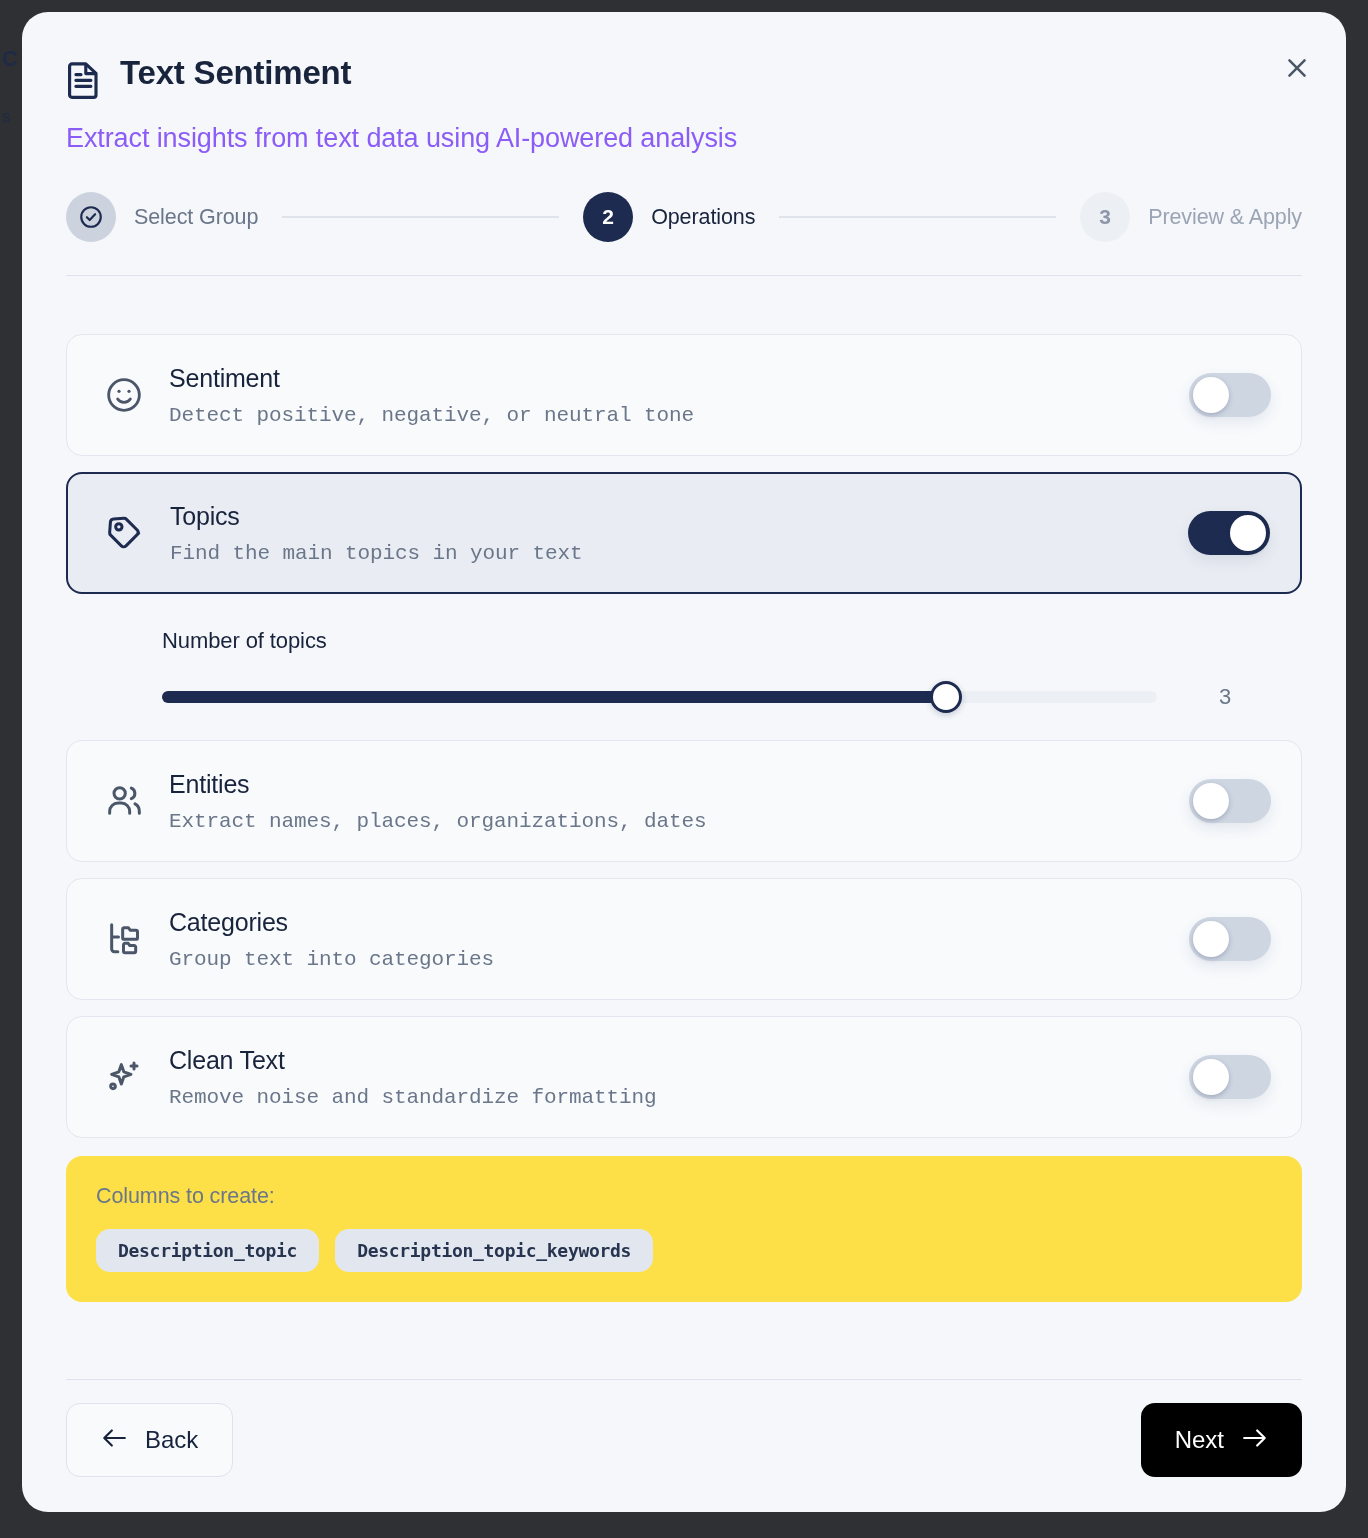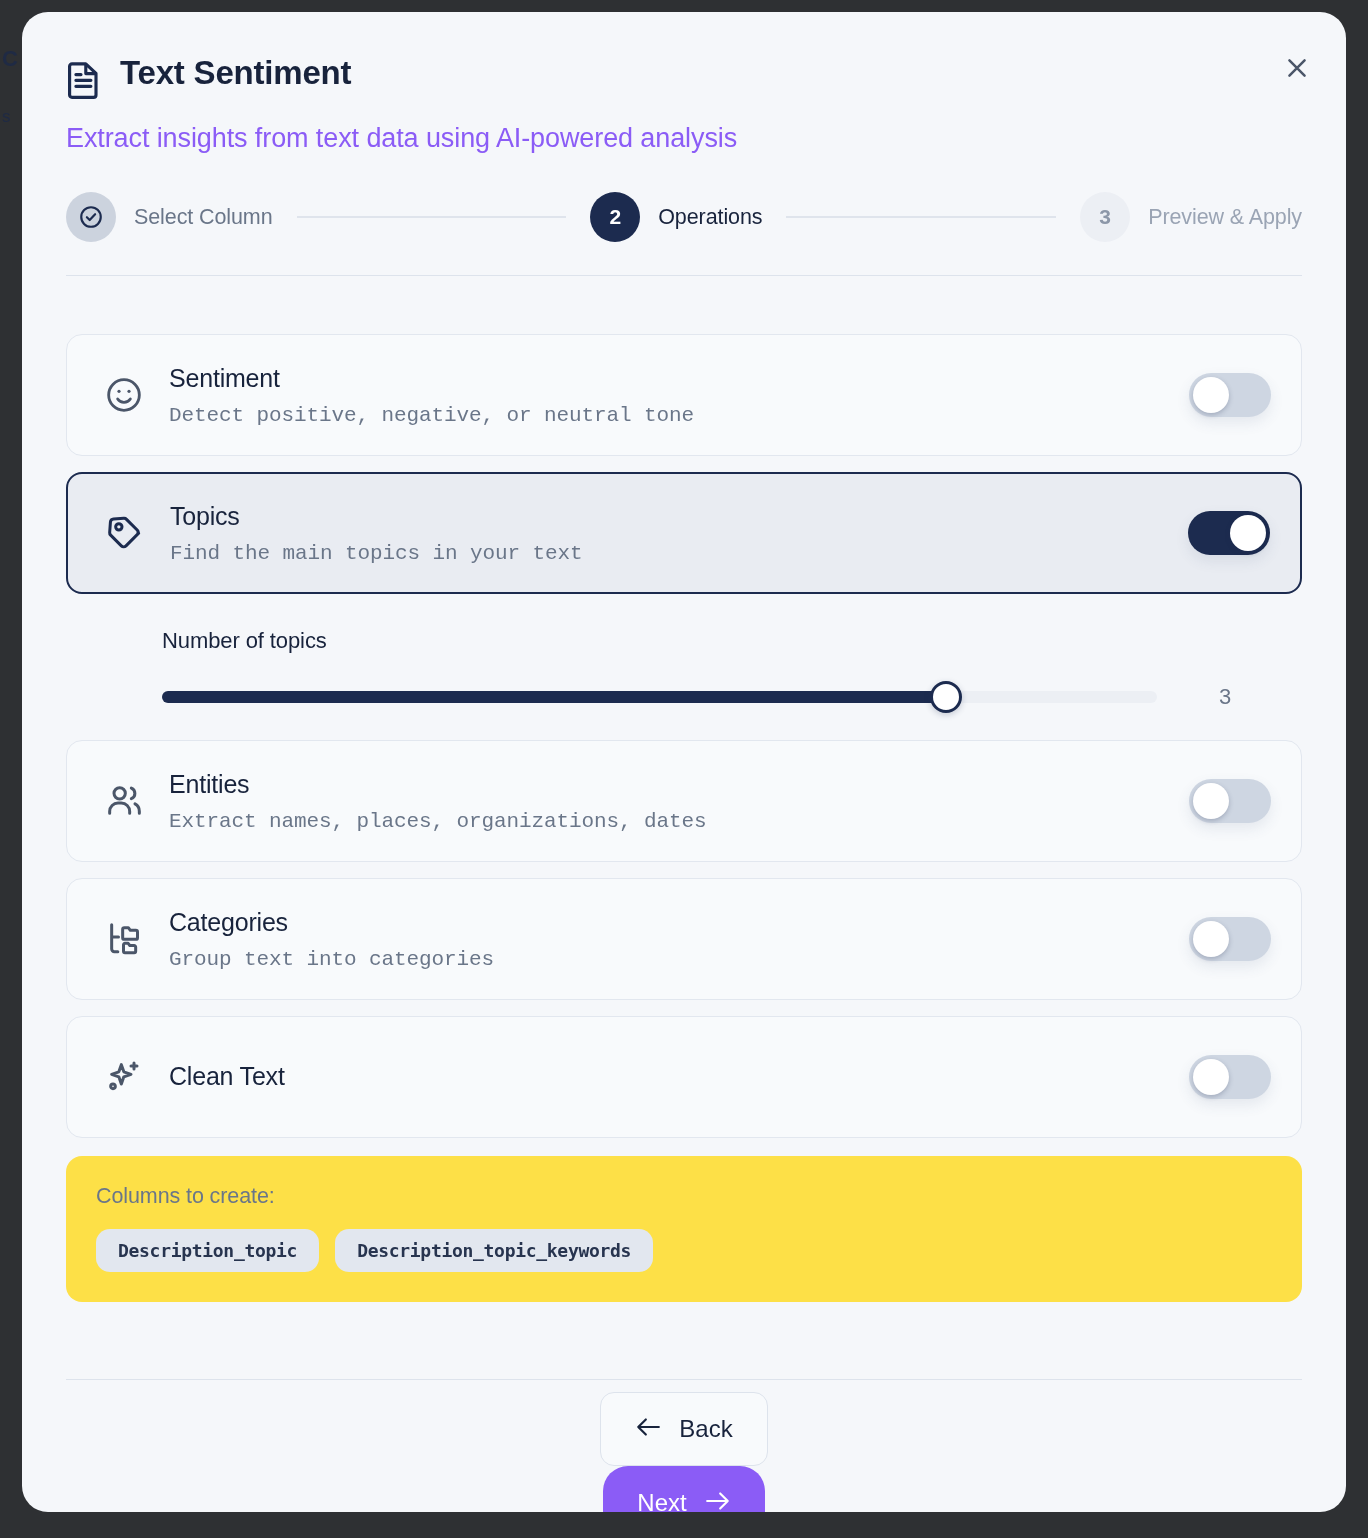--- a/index.html
+++ b/index.html
@@ -274,43 +274,41 @@
   }
   .footer {
     position: absolute;
     left: 44px;
     right: 44px;
     bottom: 24px;
     height: 96px;
     display: flex;
     align-items: center;
     justify-content: space-between;
-    flex-direction: column;
   }
   .btn {
     display: inline-flex;
     align-items: center;
     gap: 18px;
     border-radius: 14px;
     font-size: 24px;
     cursor: pointer;
     border: none;
     font-family: inherit;
   }
   .btn-back {
     background: #f8fafc;
     border: 1px solid #dde3ec;
     color: #18233c;
     padding: 22px 34px;
   }
   .btn-next {
-    background: #8b5cf6;
+    background: #000000;
     color: #ffffff;
     padding: 23px 34px;
-    border-radius: 25px;
   }
 </style>
 </head>
 <body>
 
 <div class="backdrop-text">
   <span class="bt1">C</span>
   <span class="bt2">s</span>
 </div>
 
@@ -340,21 +338,21 @@
     </button>
 
     <div class="stepper">
       <div class="step">
         <span class="step-circle done">
           <svg width="26" height="26" viewBox="0 0 24 24" fill="none">
             <circle cx="12" cy="12" r="9" stroke="#1c2b4f" stroke-width="2"></circle>
             <path d="M8.2 12.2l2.6 2.6 5-5.4" stroke="#1c2b4f" stroke-width="2" stroke-linecap="round" stroke-linejoin="round"></path>
           </svg>
         </span>
-        <span class="step-label done">Select Column</span>
+        <span class="step-label done">Select Group</span>
       </div>
       <div class="step-line"></div>
       <div class="step">
         <span class="step-circle current">2</span>
         <span class="step-label current">Operations</span>
       </div>
       <div class="step-line"></div>
       <div class="step">
         <span class="step-circle todo">3</span>
         <span class="step-label todo">Preview &amp; Apply</span>
@@ -447,20 +445,21 @@
       <div class="op-card">
         <span class="op-icon">
           <svg width="40" height="40" viewBox="0 0 24 24" fill="none">
             <path d="M10.4 4.6l1.5 4.3 4.3 1.5-4.3 1.5-1.5 4.3-1.5-4.3-4.3-1.5 4.3-1.5 1.5-4.3z" stroke="#4b5669" stroke-width="1.8" stroke-linejoin="round"></path>
             <path d="M18 3.6v3.6M16.2 5.4h3.6" stroke="#4b5669" stroke-width="1.8" stroke-linecap="round"></path>
             <circle cx="5.4" cy="17.6" r="1.4" stroke="#4b5669" stroke-width="1.8"></circle>
           </svg>
         </span>
         <div class="op-text">
           <div class="op-title">Clean Text</div>
+          <div class="op-desc">Remove noise and standardize formatting</div>
         </div>
         <div class="toggle">
             <div class="knob"></div>
           </div>
       </div>
 
       <div class="columns-box">
         <div class="columns-label">Columns to create:</div>
         <div class="chips">
           <span class="chip">Description_topic</span>

